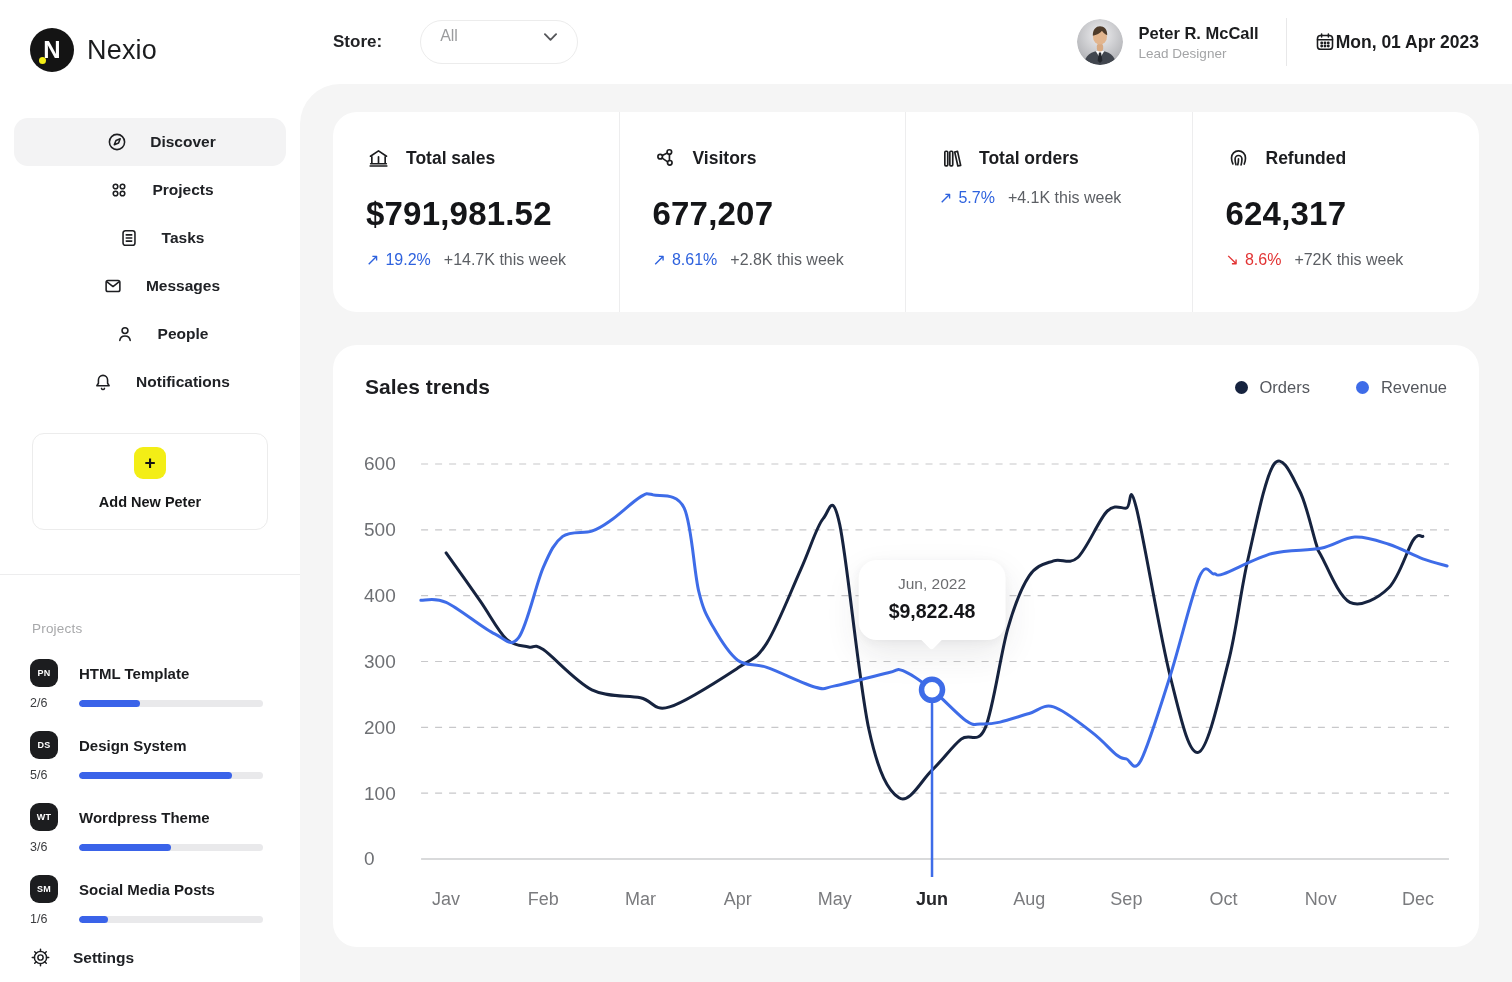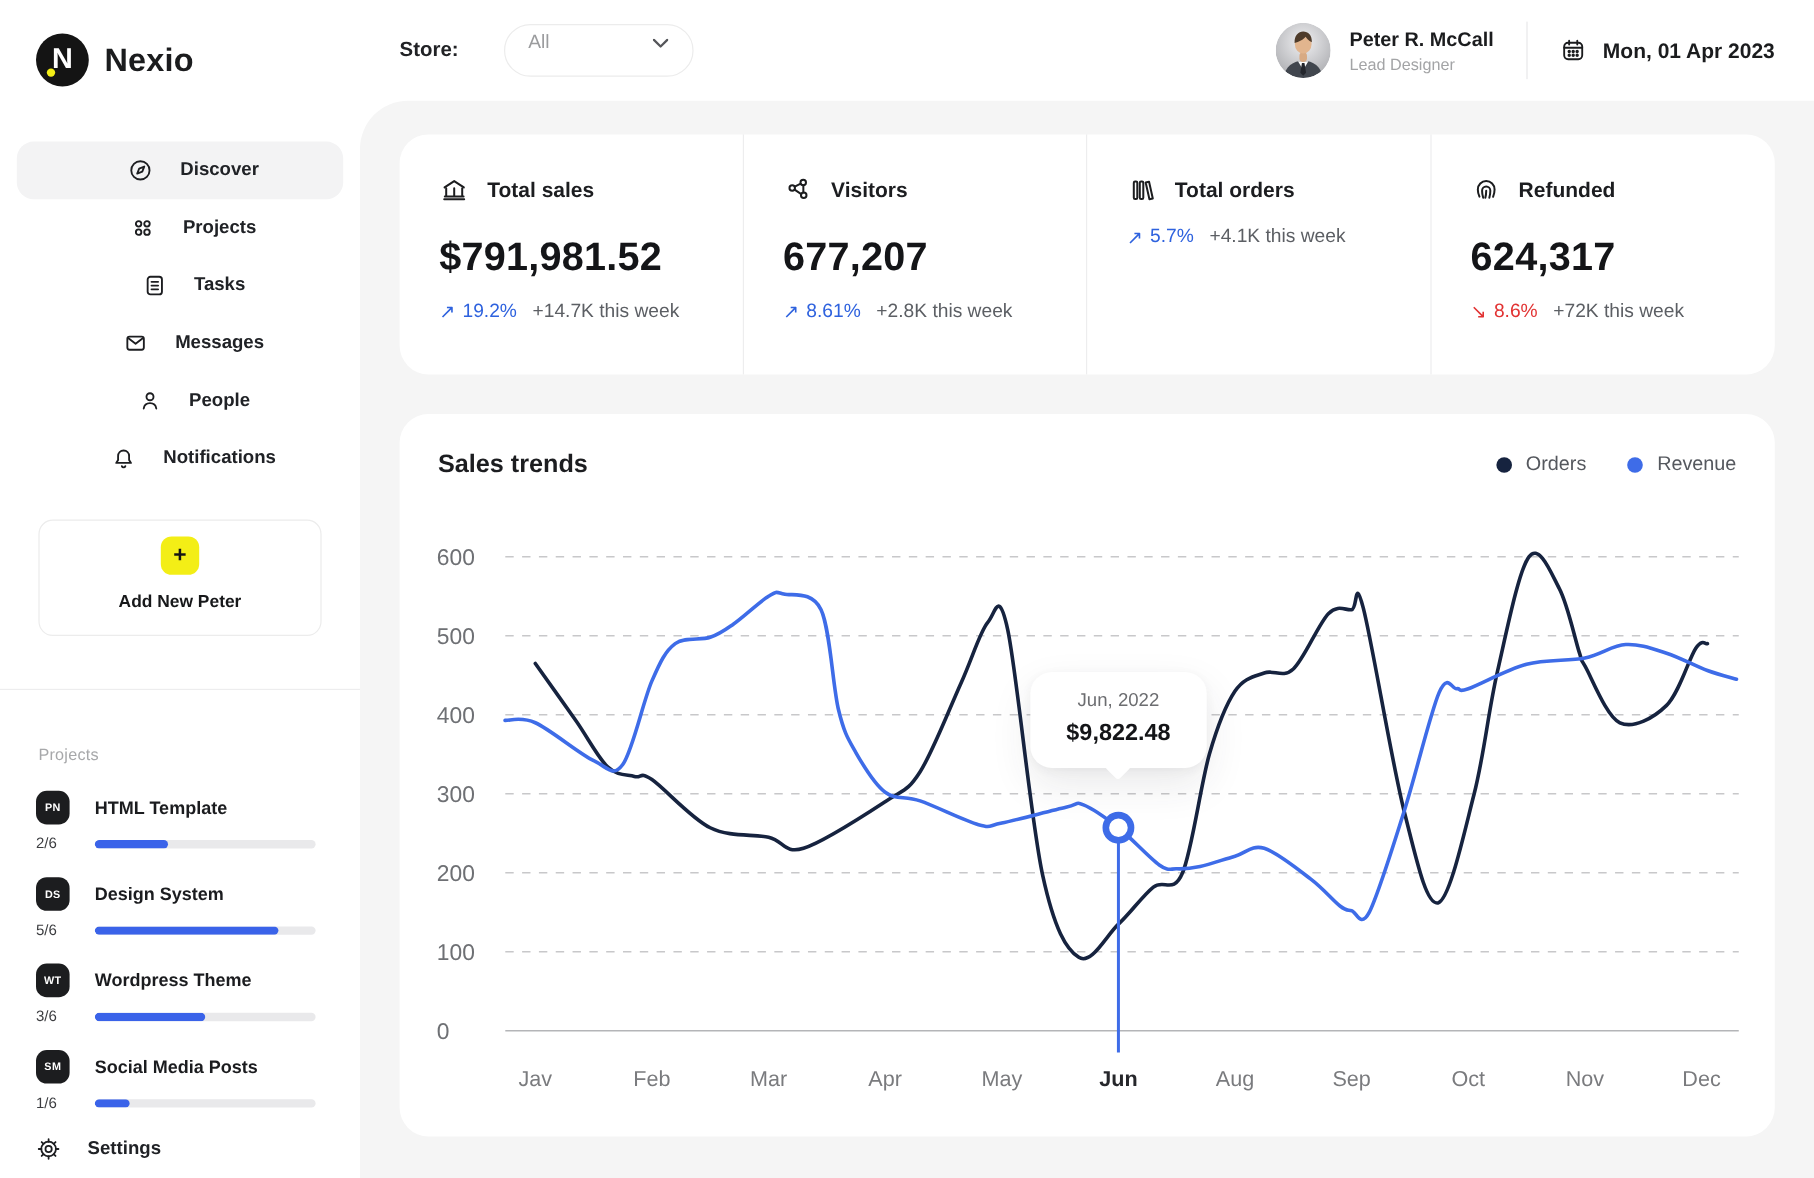--- a/index.html
+++ b/index.html
@@ -6,21 +6,21 @@
   html,body { width:1512px; height:982px; background:#fff; overflow:hidden;
     font-family:"Liberation Sans","DejaVu Sans",sans-serif; color:#1e1f22; }
   .app { display:flex; width:100%; height:100%; }
 
   
   .sidebar { width:300px; min-width:300px; height:100%; background:#fff; display:flex; flex-direction:column; }
   .logo-row { display:flex; align-items:center; gap:13px; padding:28px 0 0 30px; }
   .logo-mark { width:44px; height:44px; border-radius:50%; background:#141414; position:relative; display:flex; align-items:center; justify-content:center; }
   .logo-mark span { color:#fff; font-weight:700; font-size:24px; }
   .logo-dot { position:absolute; left:9px; bottom:8px; width:7px; height:7px; border-radius:50%; background:#f3ee16; }
-  .logo-text { font-size:27px; font-weight:700; letter-spacing:.2px; color:#1b1c1e;text-align:center; }
+  .logo-text { font-size:27px; font-weight:400; letter-spacing:.2px; color:#1b1c1e;text-align:center; }
 
   .nav { margin-top:46px; display:flex; flex-direction:column; }
   .nav-item { display:flex; align-items:center; gap:22px; height:48px; margin:0 14px; padding-left:22px; border-radius:14px; cursor:pointer;justify-content:center; }
   .nav-item.active { background:#f3f3f4; }
   .nav-item svg { width:22px; height:22px; stroke:#1d1e21; stroke-width:1.7; fill:none; stroke-linecap:round; stroke-linejoin:round; }
   .nav-label { font-size:15.5px; font-weight:700; color:#202226; }
 
   .add-card { margin:27px 32px 0; border:1px solid #ececec; border-radius:12px; padding:13px 0 19px; text-align:center; cursor:pointer; background:#fff; }
   .add-plus { width:32px; height:32px; border-radius:9px; background:#f3ee16; margin:0 auto; display:flex; align-items:center; justify-content:center; font-size:19px; font-weight:700; color:#141414; }
   .add-label { margin-top:15px; font-size:14.5px; font-weight:700; color:#17181a; }
@@ -48,21 +48,21 @@
   .store-label { font-size:17px; font-weight:700; color:#212225; }
   .store-pill { margin-left:38px; width:158px; height:44px; border:1px solid #ececec; border-radius:22px; display:flex; align-items:center; padding:0 20px 12px 19px; cursor:pointer; background:#fff; }
   .store-value { font-size:16px; color:#9b9c9e; flex:1; }
   .chev svg { width:13px; height:8px; stroke:#55565a; stroke-width:2; fill:none; stroke-linecap:round; stroke-linejoin:round; }
   .topbar-spacer { flex:1; }
   .user-group { display:flex; align-items:center; gap:16px; cursor:pointer; }
   .avatar { width:46px; height:46px; border-radius:50%; overflow:hidden; }
   .user-name { font-size:16.5px; font-weight:700; color:#1b1c1e; }
   .user-role { font-size:13.5px; color:#a3a4a6; margin-top:3px; }
   .v-divider { width:1px; height:48px; background:#e8e8e9; margin:0 27px; }
-  .date-group { display:flex; align-items:center; gap:14px; cursor:pointer; }
+  .date-group { display:flex; align-items:center; cursor:pointer; }
   .date-group svg { width:22px; height:22px; stroke:#1b1c1e; stroke-width:1.7; fill:none; stroke-linecap:round; }
   .date-text { font-size:17.5px; font-weight:700; color:#1b1c1e; }
 
   .main { flex:1; background:#f5f5f5; border-top-left-radius:40px; padding:28px 33px 0; }
 
   
   .stats-card { background:#fff; border-radius:24px; height:200px; display:grid; grid-template-columns:1fr 1fr 1fr 1fr; }
   .stat-cell { padding:34px 0 0 33px; border-right:1px solid #ededee; }
   .stat-cell:last-child { border-right:none; }
   .stat-title-row { display:flex; align-items:center; gap:15px; }
@@ -72,21 +72,21 @@
   .stat-delta-row { margin-top:17px; display:flex; align-items:center; gap:7px; font-size:16px; }
   .delta { font-weight:400; display:flex; gap:6px; align-items:center; }
   .delta.up { color:#2e62de; }
   .delta.down { color:#e23333; }
   .stat-note { color:#5c5f64; margin-left:6px; }
 
   
   .chart-card { position:relative; margin-top:33px; background:#fff; border-radius:24px; height:602px; }
   .chart-head { display:flex; justify-content:space-between; align-items:center; padding:30px 32px 0; }
   .chart-title { font-size:21px; font-weight:700; color:#1c1d20; }
-  .legend { display:flex; align-items:flex-start; gap:34px; }
+  .legend { display:flex; align-items:flex-start; gap:46px; }
   .legend-item { display:flex; align-items:center; gap:12px; cursor:pointer; }
   .legend-dot { width:13px; height:13px; border-radius:50%; }
   .legend-name { font-size:16.5px; color:#55585e; }
   .chart-area { position:absolute; inset:0; }
   .chart-area svg { width:100%; height:100%; display:block; }
   .ylab { font-size:19px; fill:#6e7074; }
   .xlab { font-size:18px; fill:#7a7b7e; }
   .xlab.hl { fill:#26272b; font-weight:700; }
   .grid-dash { stroke:#c8c8ca; stroke-width:1.2; stroke-dasharray:7 7; }
   .axis-base { stroke:#b4b5b8; stroke-width:1.2; }

